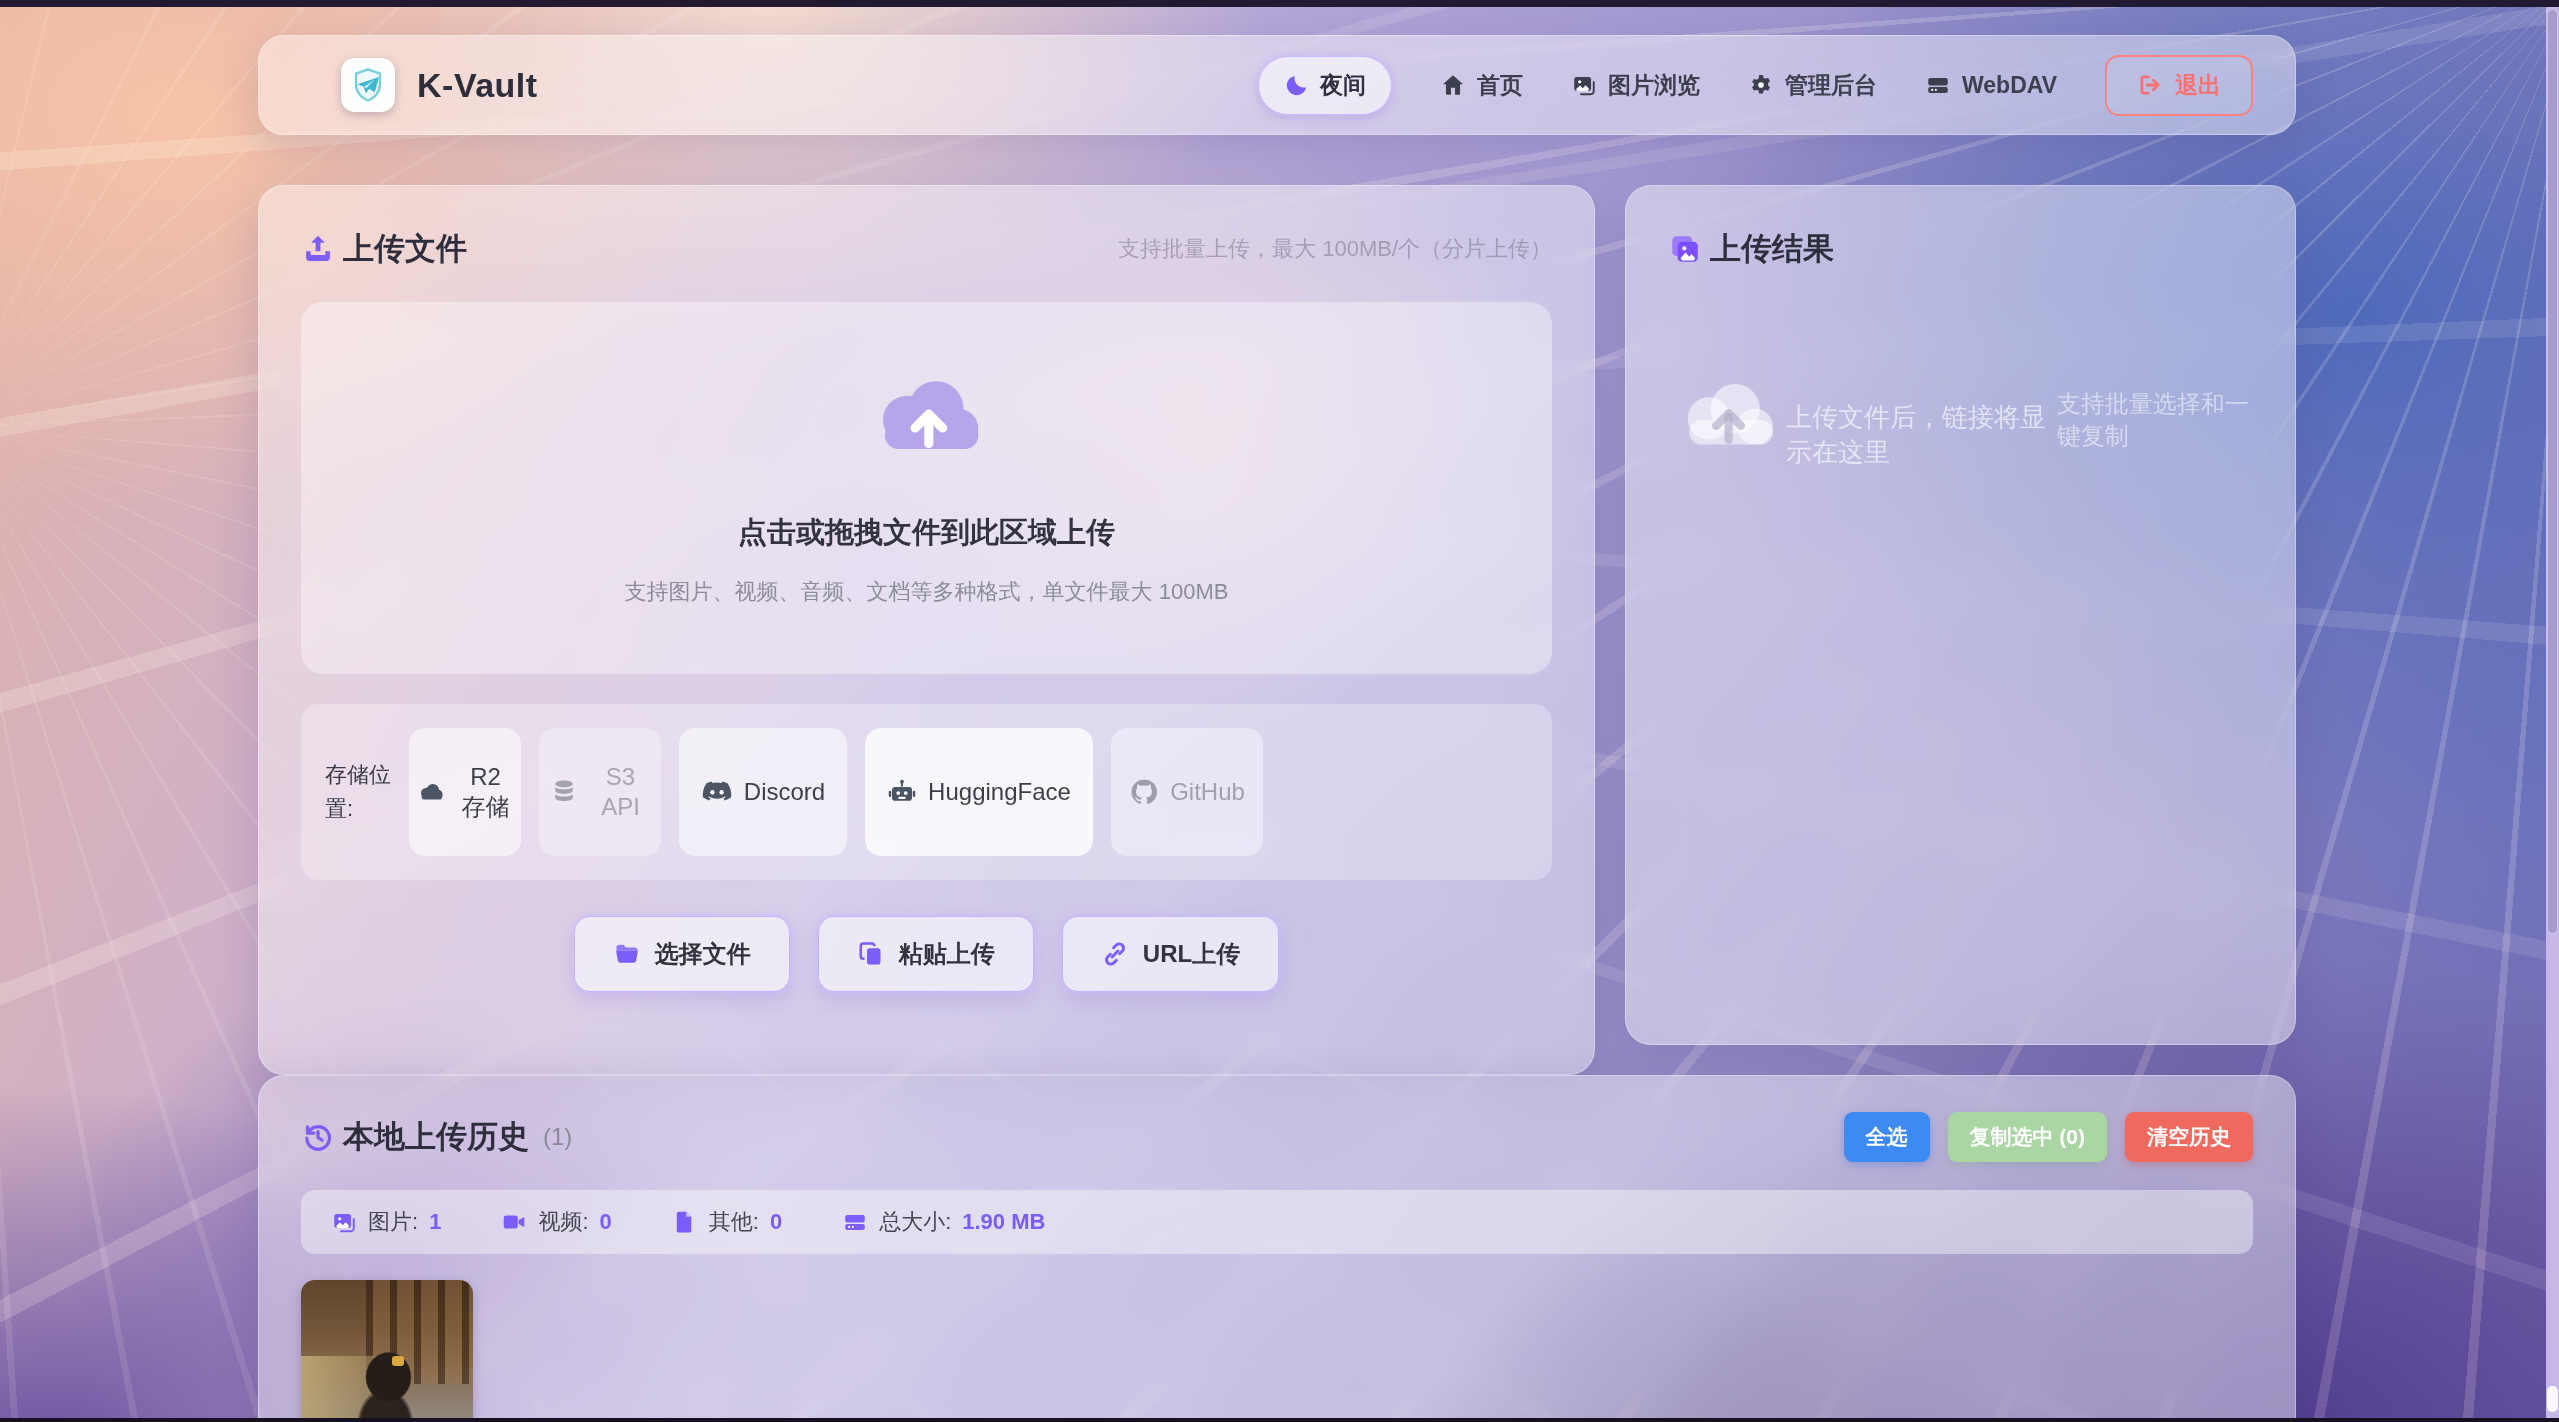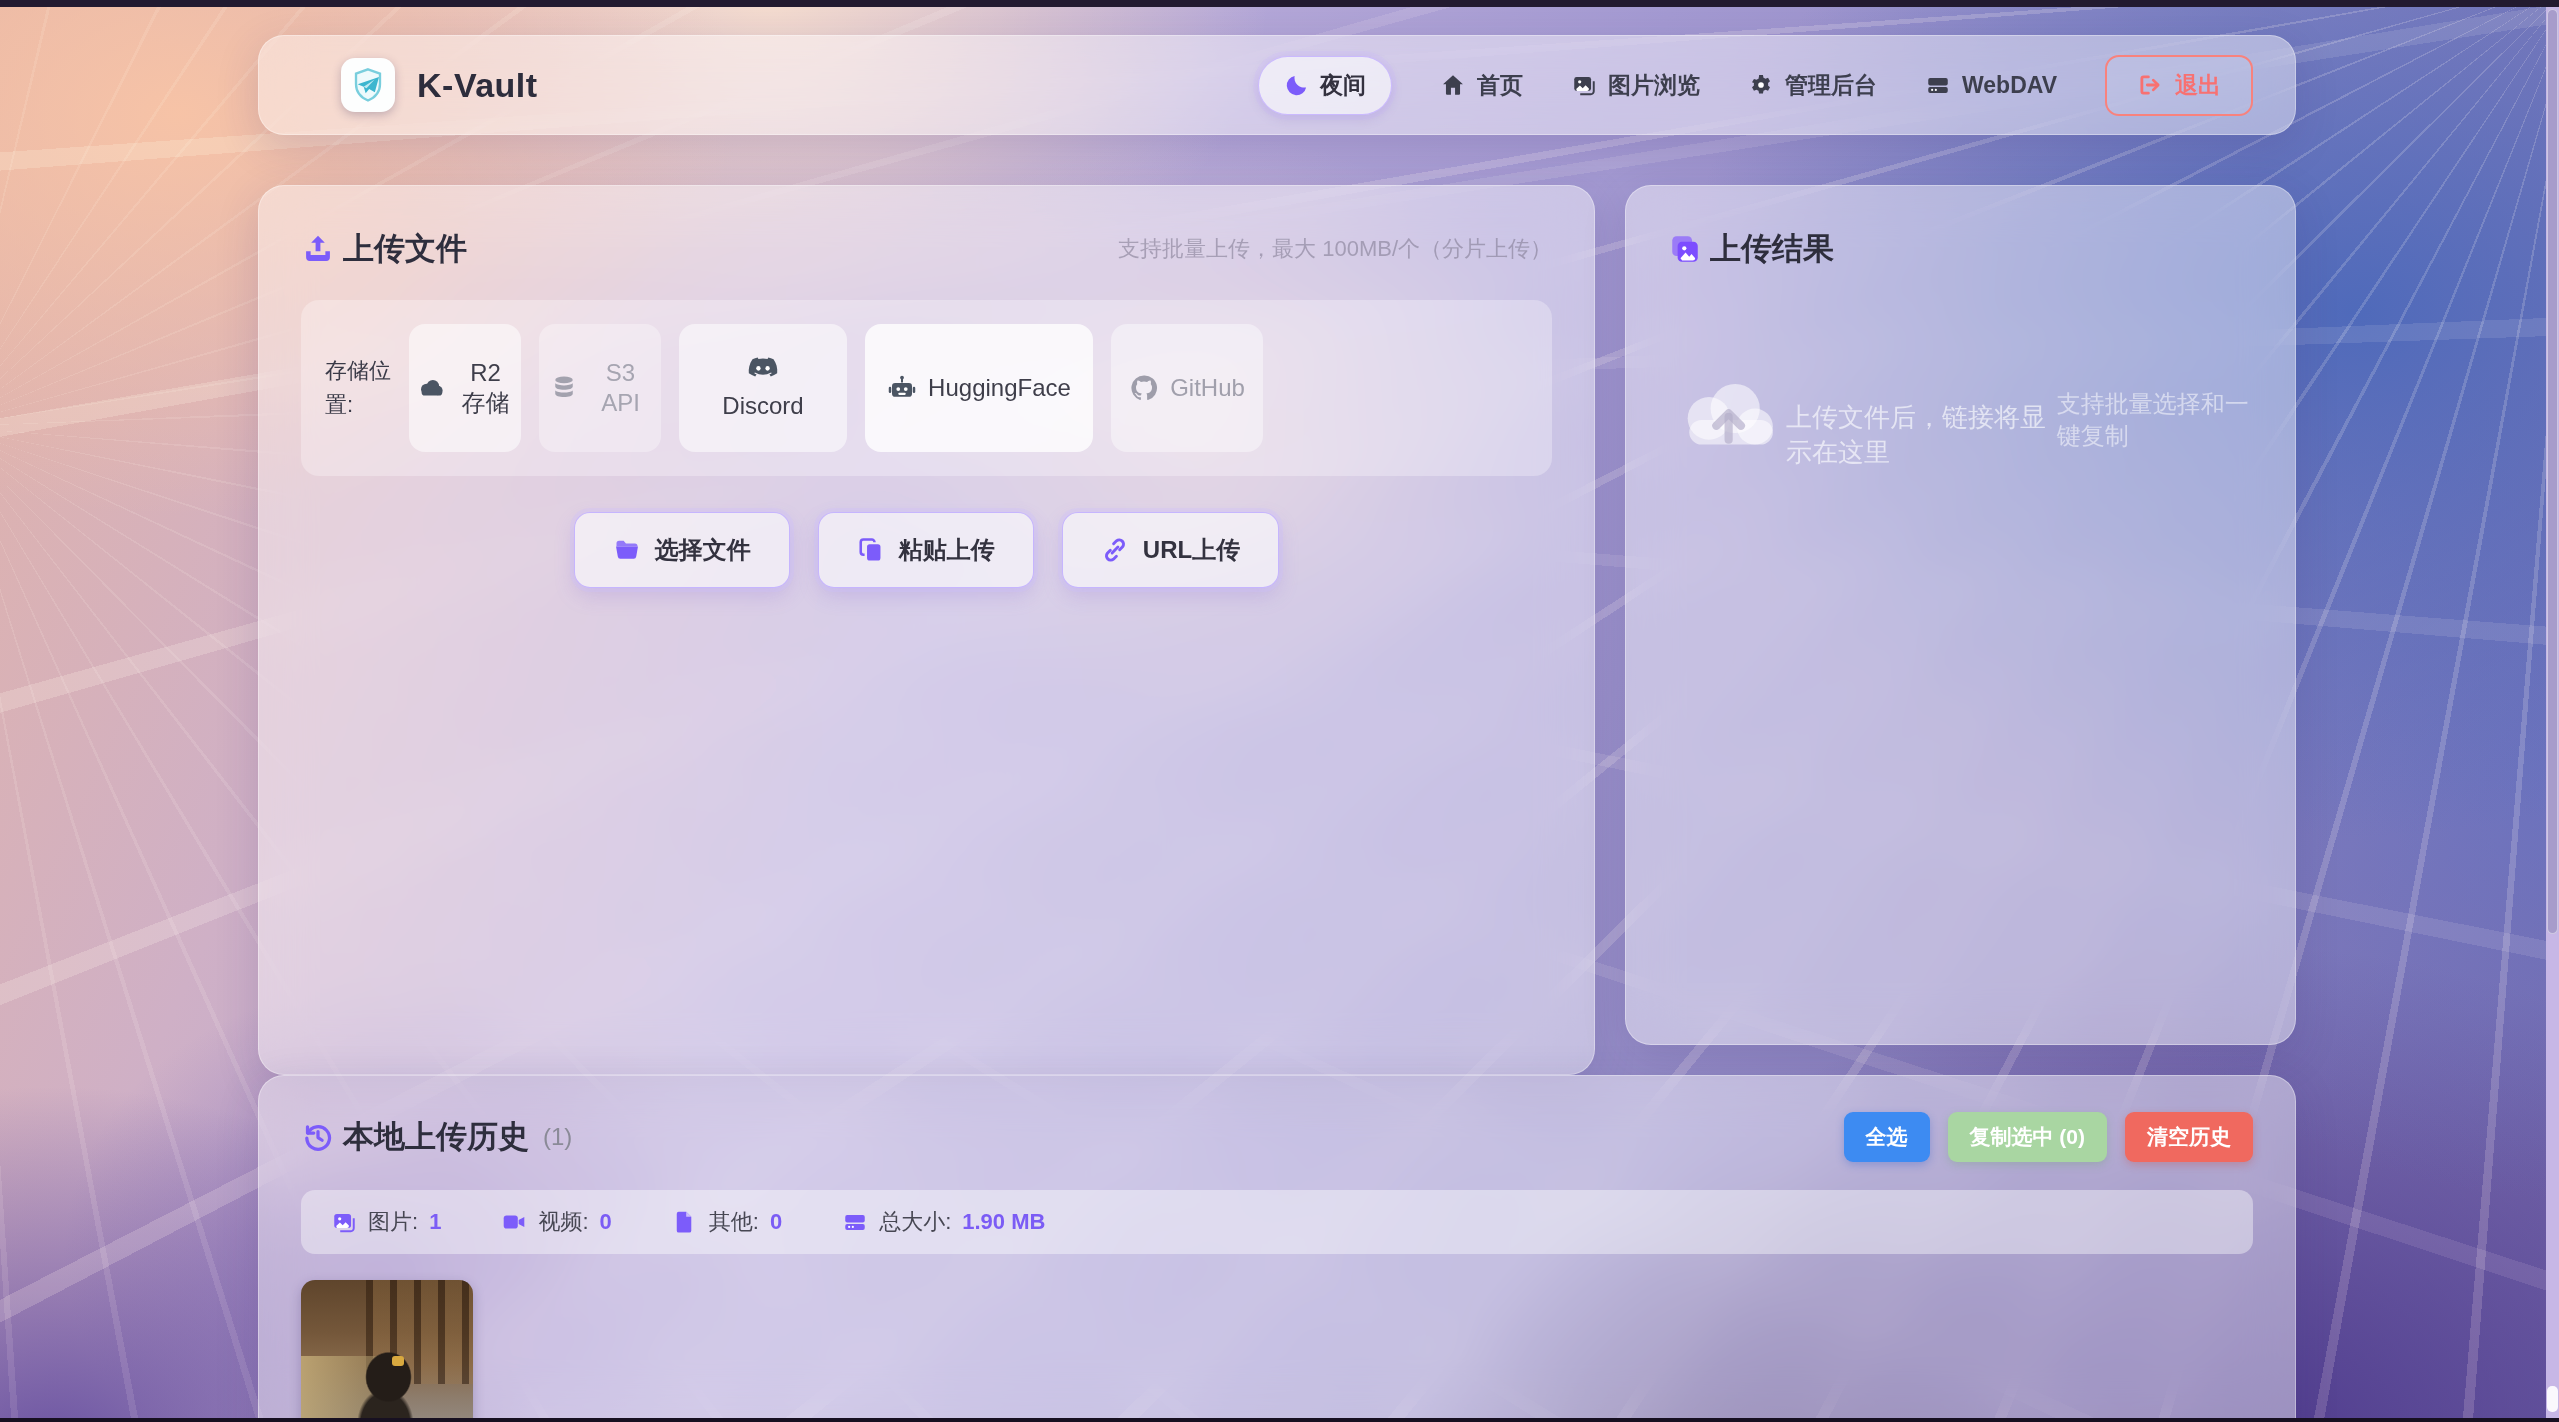--- a/index.html
+++ b/index.html
@@ -64,21 +64,21 @@
 
   .storage-panel { margin-top:30px; height:176px; border-radius:18px; background:rgba(255,255,255,.28);
     display:flex; align-items:center; gap:18px; padding:0 24px; }
   .storage-label { width:66px; font-size:22px; color:#3b3b48; line-height:1.55; }
   .opt { height:128px; border-radius:16px; background:rgba(255,255,255,.52); display:flex; align-items:center; justify-content:center;
     gap:11px; font-size:24px; color:#3e3e4a; cursor:pointer; text-align:center; line-height:1.25; }
   .opt-telegram { width:205px; background:rgba(243,238,255,.95); border:3px solid #7c4dff; color:#6d28d9; font-weight:700;
     box-shadow:0 0 0 4px rgba(150,110,255,.15); }
   .opt-r2 { width:112px; } .opt-r2 .opt-label { width:58px; }
   .opt-s3 { width:122px; background:rgba(255,255,255,.32); color:#a6a5b1; } .opt-s3 .opt-label { width:62px; }
-  .opt-discord { width:168px;flex-direction:column; }
+  .opt-discord { width:168px; }
   .opt-hf { width:228px; background:rgba(255,255,255,.78); }
   .opt-gh { width:152px; background:rgba(255,255,255,.40); color:#a1a0ac; }
 
   .actions-row { margin-top:36px; display:flex; justify-content:center; gap:28px; }
   .action-btn { display:flex; align-items:center; gap:14px; padding:21px 38px; border-radius:16px; font-size:24px; font-weight:600; color:#33323f;
     background:rgba(255,255,255,.58); border:1.5px solid rgba(190,172,255,.85);
     box-shadow:0 0 0 4px rgba(205,190,255,.28), 0 8px 20px rgba(130,100,210,.22); cursor:pointer; }
 
   
   .result-card { position:absolute; left:1625px; top:185px; width:671px; height:860px; padding:42px; z-index:4; }
@@ -221,20 +221,36 @@
           <svg width="34" height="34" viewBox="0 0 24 24" fill="#7c5cfa">
             <path d="M12 2.6l4.8 4.9h-3.1v6h-3.4v-6H7.2L12 2.6z"></path>
             <path d="M3.6 13.5h3.2v2.8h10.4v-2.8h3.2v4.4a2.6 2.6 0 0 1-2.6 2.6H6.2a2.6 2.6 0 0 1-2.6-2.6v-4.4z"></path>
           </svg>
         </span>
         <span>上传文件</span>
       </div>
       <span class="upload-hint">支持批量上传，最大 100MB/个（分片上传）</span>
     </div>
 
+    <div class="dropzone">
+      <span class="uicon">
+        <svg width="132" height="103" viewBox="0 0 72 56">
+          <g fill="#b7a5eb">
+            <circle cx="25" cy="27" r="13"></circle>
+              <circle cx="41" cy="21" r="15"></circle>
+              <circle cx="53" cy="32" r="11"></circle>
+            <rect x="13" y="28" width="51" height="15" rx="7.5"></rect>
+          </g>
+          <path d="M37 40V26" stroke="#fff" stroke-width="5" stroke-linecap="round"></path>
+          <path d="M29.5 31.5L37 24l7.5 7.5" stroke="#fff" stroke-width="5" fill="none" stroke-linecap="round" stroke-linejoin="round"></path>
+        </svg>
+      </span>
+      <div class="dz-main">点击或拖拽文件到此区域上传</div>
+      <div class="dz-sub">支持图片、视频、音频、文档等多种格式，单文件最大 100MB</div>
+    </div>
 
     <div class="storage-panel">
       <div class="storage-label">存储位置:</div>
 
 
       <div class="opt opt-r2">
         <span class="uicon">
           <svg width="30" height="30" viewBox="0 0 24 24" fill="#4b5563">
             <circle cx="8.5" cy="13" r="4.5"></circle>
               <circle cx="13.5" cy="10.5" r="5"></circle>

